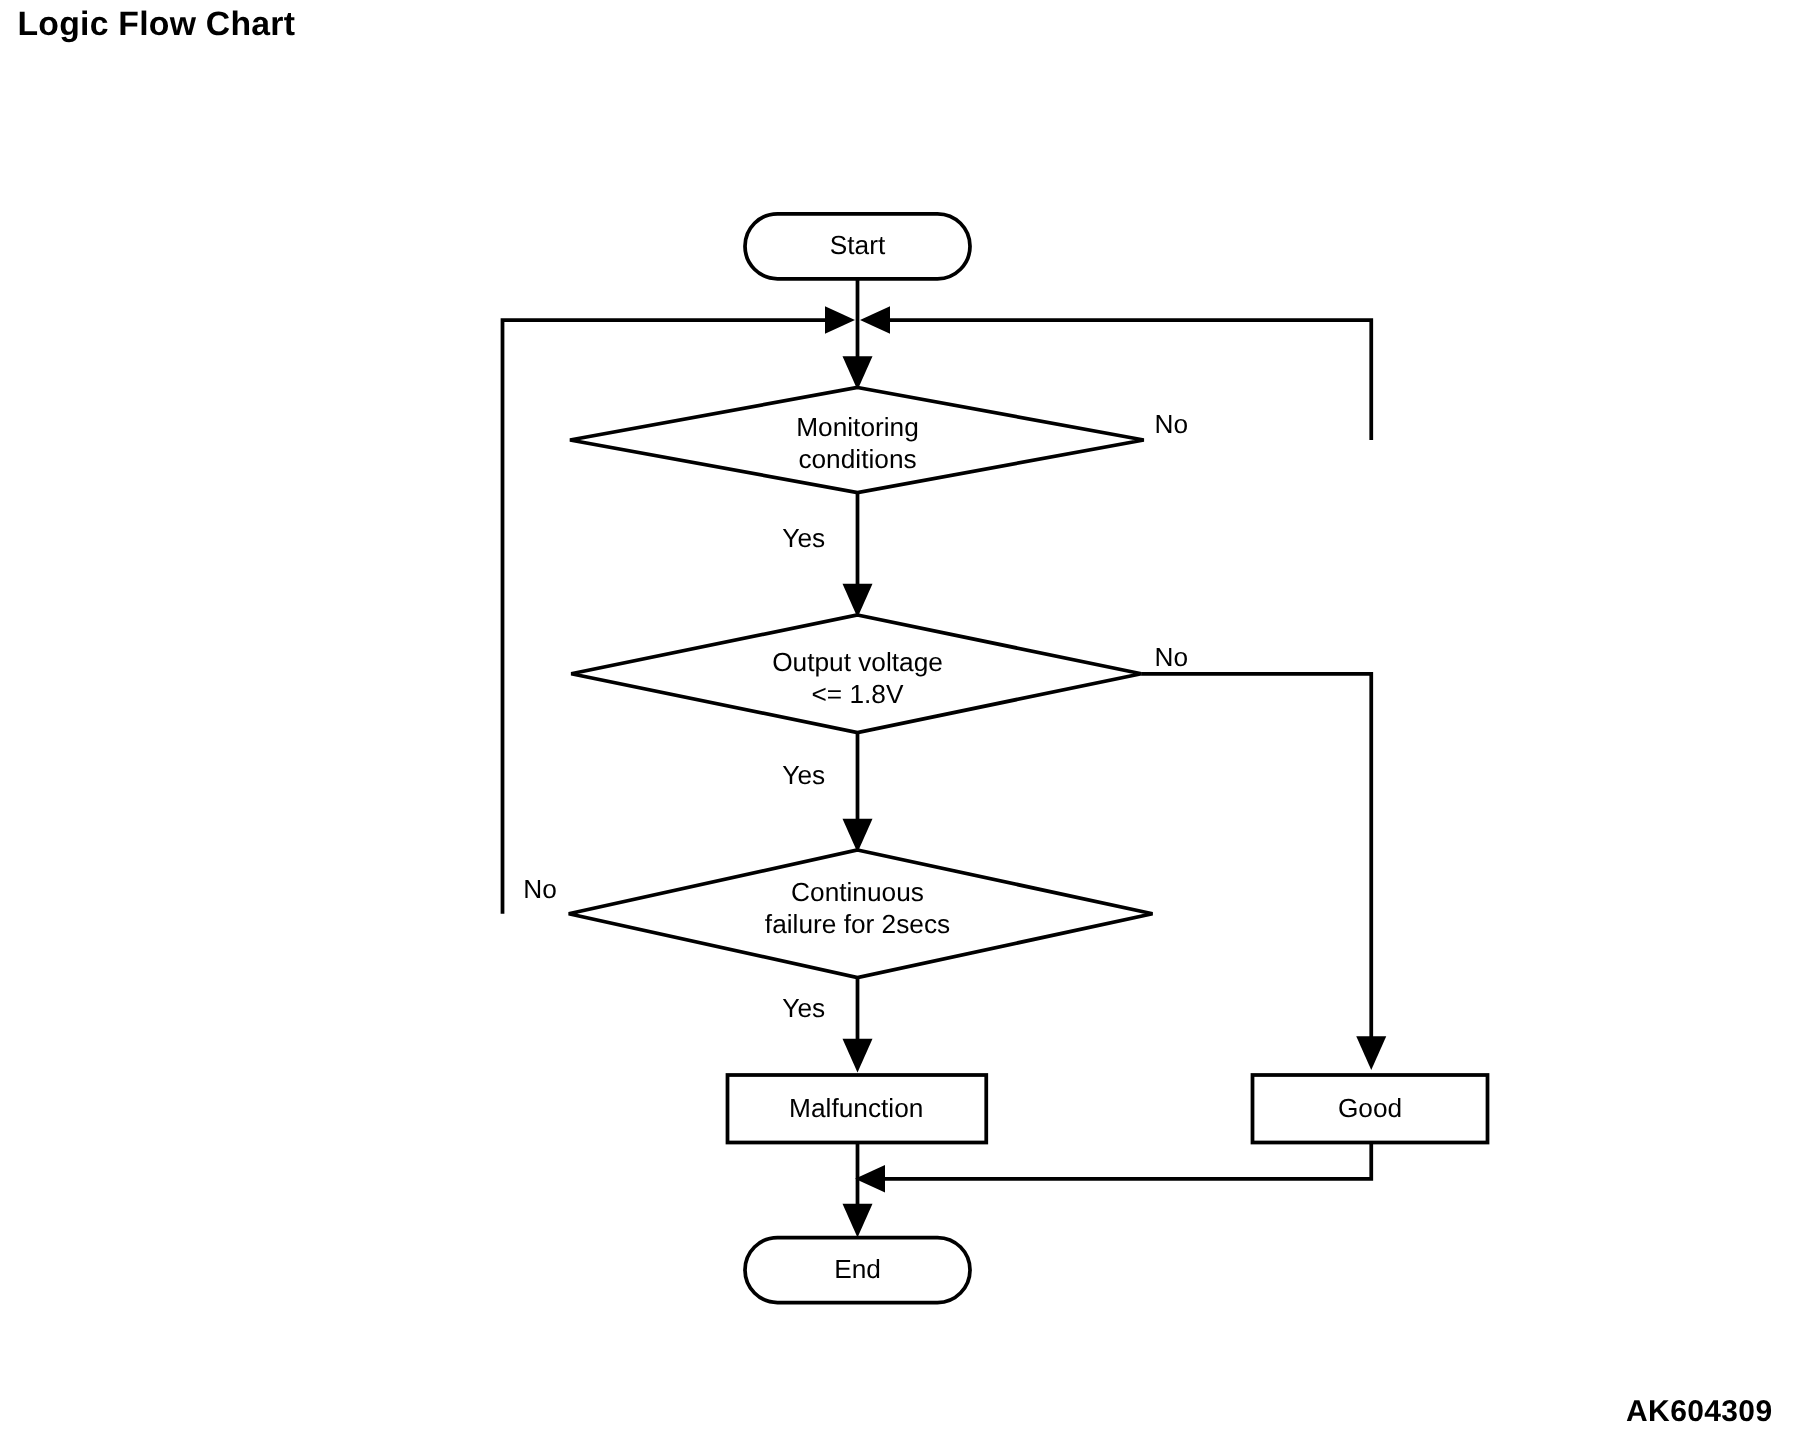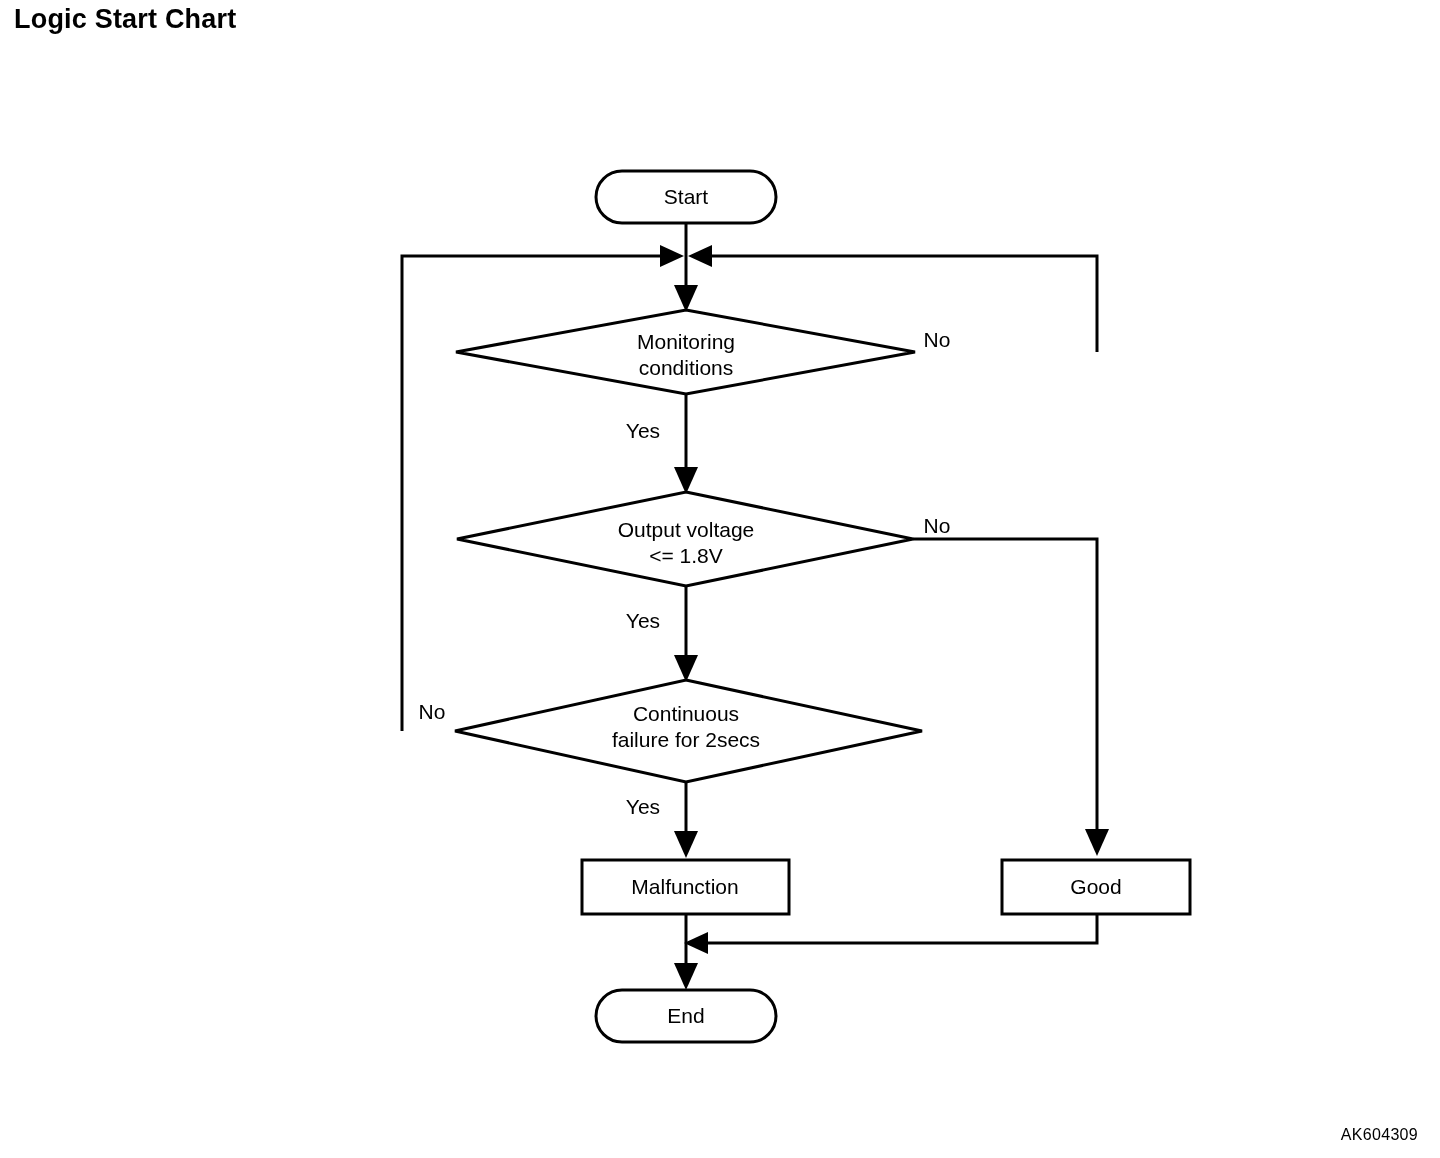--- a/index.html
+++ b/index.html
@@ -22,22 +22,22 @@
     top: 4px;
     font-size: 27px;
     font-weight: bold;
     letter-spacing: 0.2px;
     white-space: nowrap;
   }
   #ref-code {
     position: absolute;
     right: 22px;
     bottom: 14px;
-    font-size: 16px;
-    font-weight: normal;
+    font-size: 24px;
+    font-weight: bold;
     letter-spacing: 0.3px;
   }
   #flow-canvas {
     position: absolute;
     left: 0;
     top: 0;
     width: 1440px;
     height: 1158px;
   }
   .node-shape {
@@ -71,21 +71,21 @@
     dominant-baseline: middle;
   }
   .arrow-head {
     fill: #000000;
     stroke: none;
   }
 </style>
 </head>
 <body>
 
-<div id="page-title">Logic Start Chart</div>
+<div id="page-title">Logic Flow Chart</div>
 
 <svg id="flow-canvas" viewBox="0 0 1440 1158" xmlns="http://www.w3.org/2000/svg">
 
   <g>
     <rect class="node-shape" x="596" y="171" width="180" height="52" rx="26" ry="26"></rect>
     <text class="node-label" x="686" y="198">Start</text>
   </g>
 
   <line class="flow-line" x1="686" y1="223" x2="686" y2="300"></line>
 

